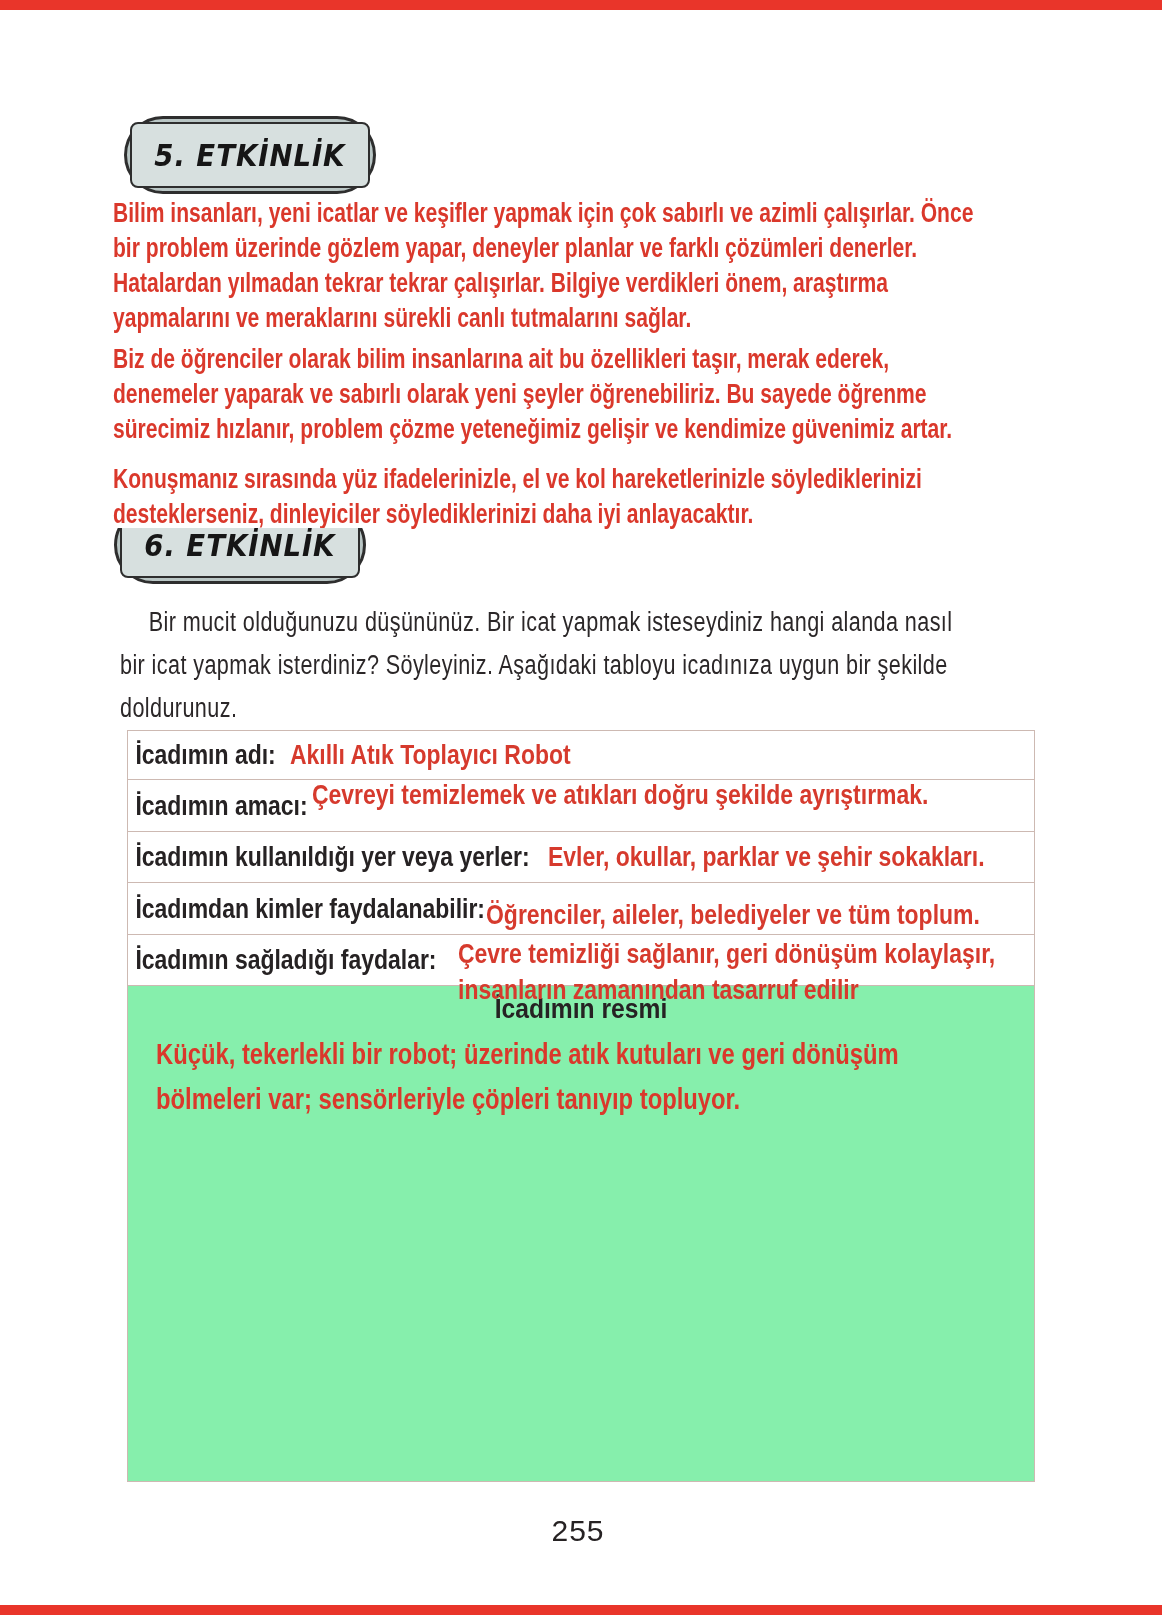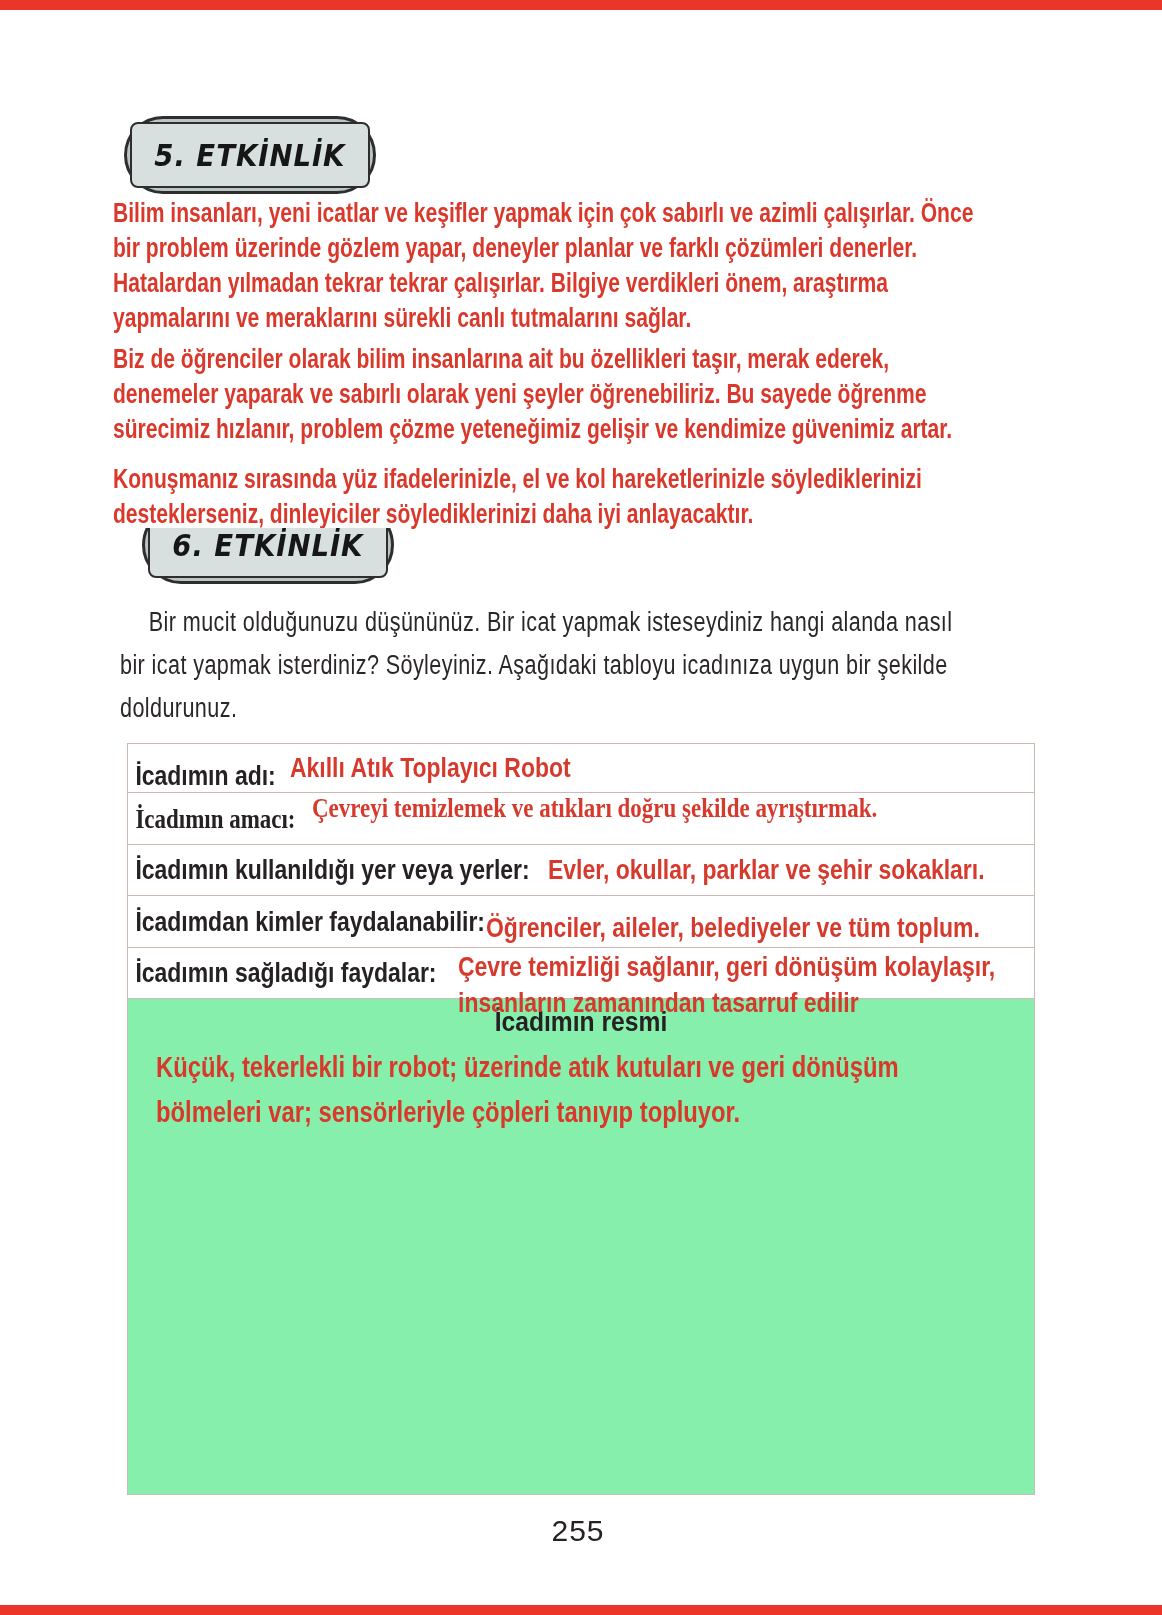--- a/index.html
+++ b/index.html
@@ -20,21 +20,21 @@
   .badge .inner{
     position:absolute;inset:6px;border-radius:8px;background:#d7e0df;
     border:2px solid #2e2e2e;box-sizing:border-box;
     display:flex;align-items:center;justify-content:center;
   }
   .badge .btxt{
     font-family:"DejaVu Sans",sans-serif;font-weight:700;font-style:italic;
     font-size:30px;color:#161616;letter-spacing:1px;transform:scaleX(.92);
     white-space:nowrap;
   }
-  #badge6-clip{position:absolute;left:140px;top:528px;width:258px;height:57px;overflow:hidden;}
+  #badge6-clip{position:absolute;left:112px;top:528px;width:258px;height:57px;overflow:hidden;}
   #badge6-clip .badge{left:2px;top:-22px;}
 
   .redp{
     position:absolute;left:113px;width:1200px;color:#da382b;font-weight:700;
     font-size:27px;line-height:35px;white-space:pre-line;
     transform:scaleX(.78);transform-origin:0 0;letter-spacing:0;
   }
   #para1{top:196px;}
   #para2{top:342px;}
   #para3{top:462px;}
@@ -44,31 +44,31 @@
     font-size:27px;line-height:43px;white-space:pre-line;text-indent:36px;
     transform:scaleX(.80);transform-origin:0 0;letter-spacing:.5px;
   }
 
   
   #invention-table{position:absolute;left:127px;top:727px;width:908px;}
   .trow{
     position:relative;box-sizing:border-box;border:1px solid #cdb9b2;
     background:#ffffff;margin-top:-1px;display:flex;align-items:center;
   }
-  .trow:first-child{margin-top:16px;align-items:flex-end;}
+  .trow:first-child{margin-top:3px;}
   .lbl{
     font-weight:700;font-size:28px;color:#262223;white-space:nowrap;
     transform:scaleX(.82);transform-origin:0 50%;padding-left:9px;
   }
   .ans{
     position:absolute;color:#d63a2d;font-weight:700;font-size:28px;
     white-space:pre;line-height:36px;transform:scaleX(.82);transform-origin:0 0;
     z-index:2;
   }
-  #row1{height:50px;} #row2{height:53px;font-family:Liberation Serif, serif;} #row3{height:52px;}
+  #row1{height:50px;} #row2{height:53px;} #row3{height:52px;}
   #row4{height:52px;} #row5{height:53px;}
   #ans1{left:162px;top:6px;}
   #ans2{left:184px;top:-3px;}
   #ans3{left:420px;top:7px;}
   #ans4{left:330px;top:1px;}
   #ans5{left:358px;top:14px;}
 
   #picture-box{
     position:relative;box-sizing:border-box;border:1px solid #cdb9b2;
     margin-top:-1px;height:497px;background:#86efac;

